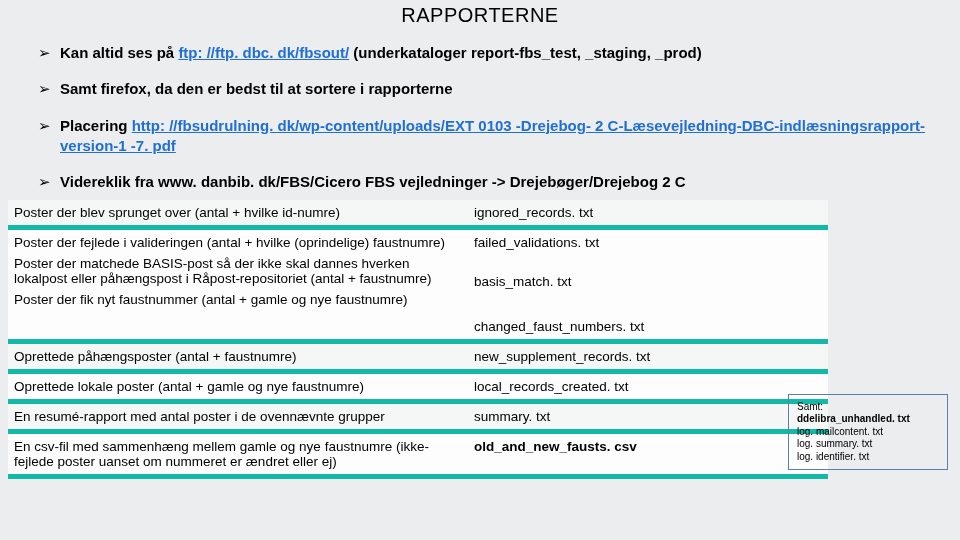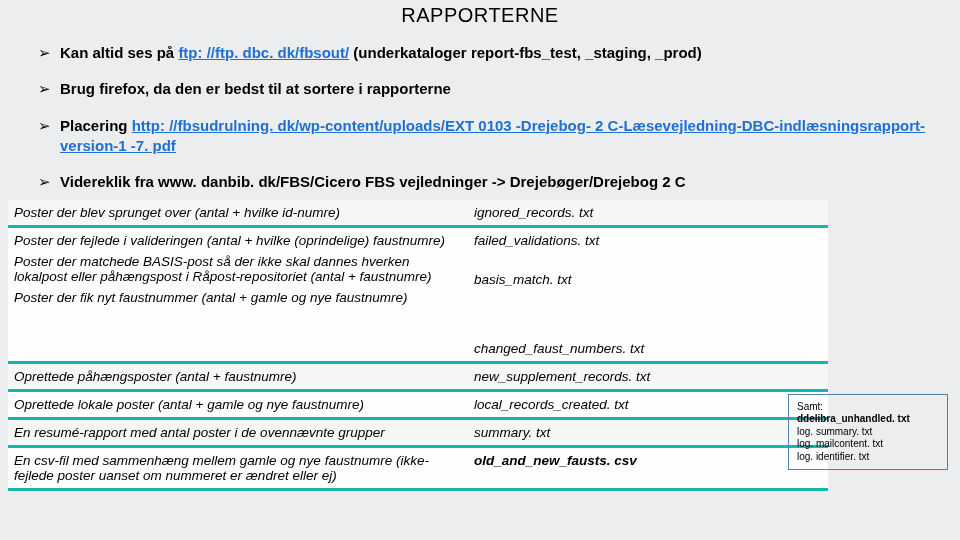--- a/index.html
+++ b/index.html
@@ -49,22 +49,21 @@
     margin: 0 8px;
   }
   table {
     border-collapse: collapse;
     width: 820px;
     font-size: 13.5px;
   }
   td {
     padding: 5px 6px 5px 6px;
     vertical-align: top;
-    border-bottom: 3px solid #14b8a6;
-    font-style: italic;
+    border-bottom: 5px solid #14b8a6;
   }
   tr:nth-child(odd) td { background: #f5f6f6; }
   tr:nth-child(even) td { background: #fdfdfe; }
   td.left { width: 460px; }
   td.right { width: 360px; }
   .multi-group > div { margin-bottom: 6px; }
   .multi-group > div:last-child { margin-bottom: 0; }
   .sidebox {
     position: absolute;
     right: 12px;
@@ -81,21 +80,21 @@
 </head>
 <body>
 
 <h1 class="title">RAPPORTERNE</h1>
 
 <ul class="bullets">
   <li>
     <span>Kan altid ses på </span><a class="link">ftp: //ftp. dbc. dk/fbsout/</a><span> (underkataloger report-fbs_test, _staging, _prod)</span>
   </li>
   <li>
-    <span>Brug firefox, da den er bedst til at sortere i rapporterne</span>
+    <span>Samt firefox, da den er bedst til at sortere i rapporterne</span>
   </li>
   <li>
     <span>Placering </span><a class="link">http: //fbsudrulning. dk/wp-content/uploads/EXT 0103 -Drejebog- 2 C-Læsevejledning-DBC-indlæsningsrapport-version-1 -7. pdf</a>
   </li>
   <li>
     <span>Videreklik fra www. danbib. dk/FBS/Cicero FBS vejledninger -&gt; Drejebøger/Drejebog 2 C</span>
   </li>
 </ul>
 
 <div class="table-wrap">
@@ -109,21 +108,21 @@
       <td class="left">
         <div class="multi-group">
           <div>Poster der fejlede i valideringen (antal + hvilke (oprindelige) faustnumre)</div>
           <div>Poster der matchede BASIS-post så der ikke skal dannes hverken lokalpost eller påhængspost i Råpost-repositoriet (antal + faustnumre)</div>
           <div>Poster der fik nyt faustnummer (antal + gamle og nye faustnumre)</div>
         </div>
       </td>
       <td class="right">
         <div class="multi-group">
           <div style="margin-bottom:24px">failed_validations. txt</div>
-          <div style="margin-bottom:54px">basis_match. txt</div>
+          <div style="margin-bottom:30px">basis_match. txt</div>
           <div>changed_faust_numbers. txt</div>
         </div>
       </td>
     </tr>
     <tr>
       <td class="left">Oprettede påhængsposter (antal + faustnumre)</td>
       <td class="right">new_supplement_records. txt</td>
     </tr>
     <tr>
       <td class="left">Oprettede lokale poster (antal + gamle og nye faustnumre)</td>
@@ -137,16 +136,16 @@
       <td class="left">En csv-fil med sammenhæng mellem gamle og nye faustnumre (ikke-fejlede poster uanset om nummeret er ændret eller ej)</td>
       <td class="right"><b>old_and_new_fausts. csv</b></td>
     </tr>
   </tbody>
     </table>
 </div>
 
 <div class="sidebox">
   <div>Samt:</div>
   <div class="bold">ddelibra_unhandled. txt</div>
+  <div>log. mailcontent. txt</div>
   <div>log. summary. txt</div>
-  <div>log. mailcontent. txt</div>
   <div>log. identifier. txt</div>
 </div>
 
 </body></html>

